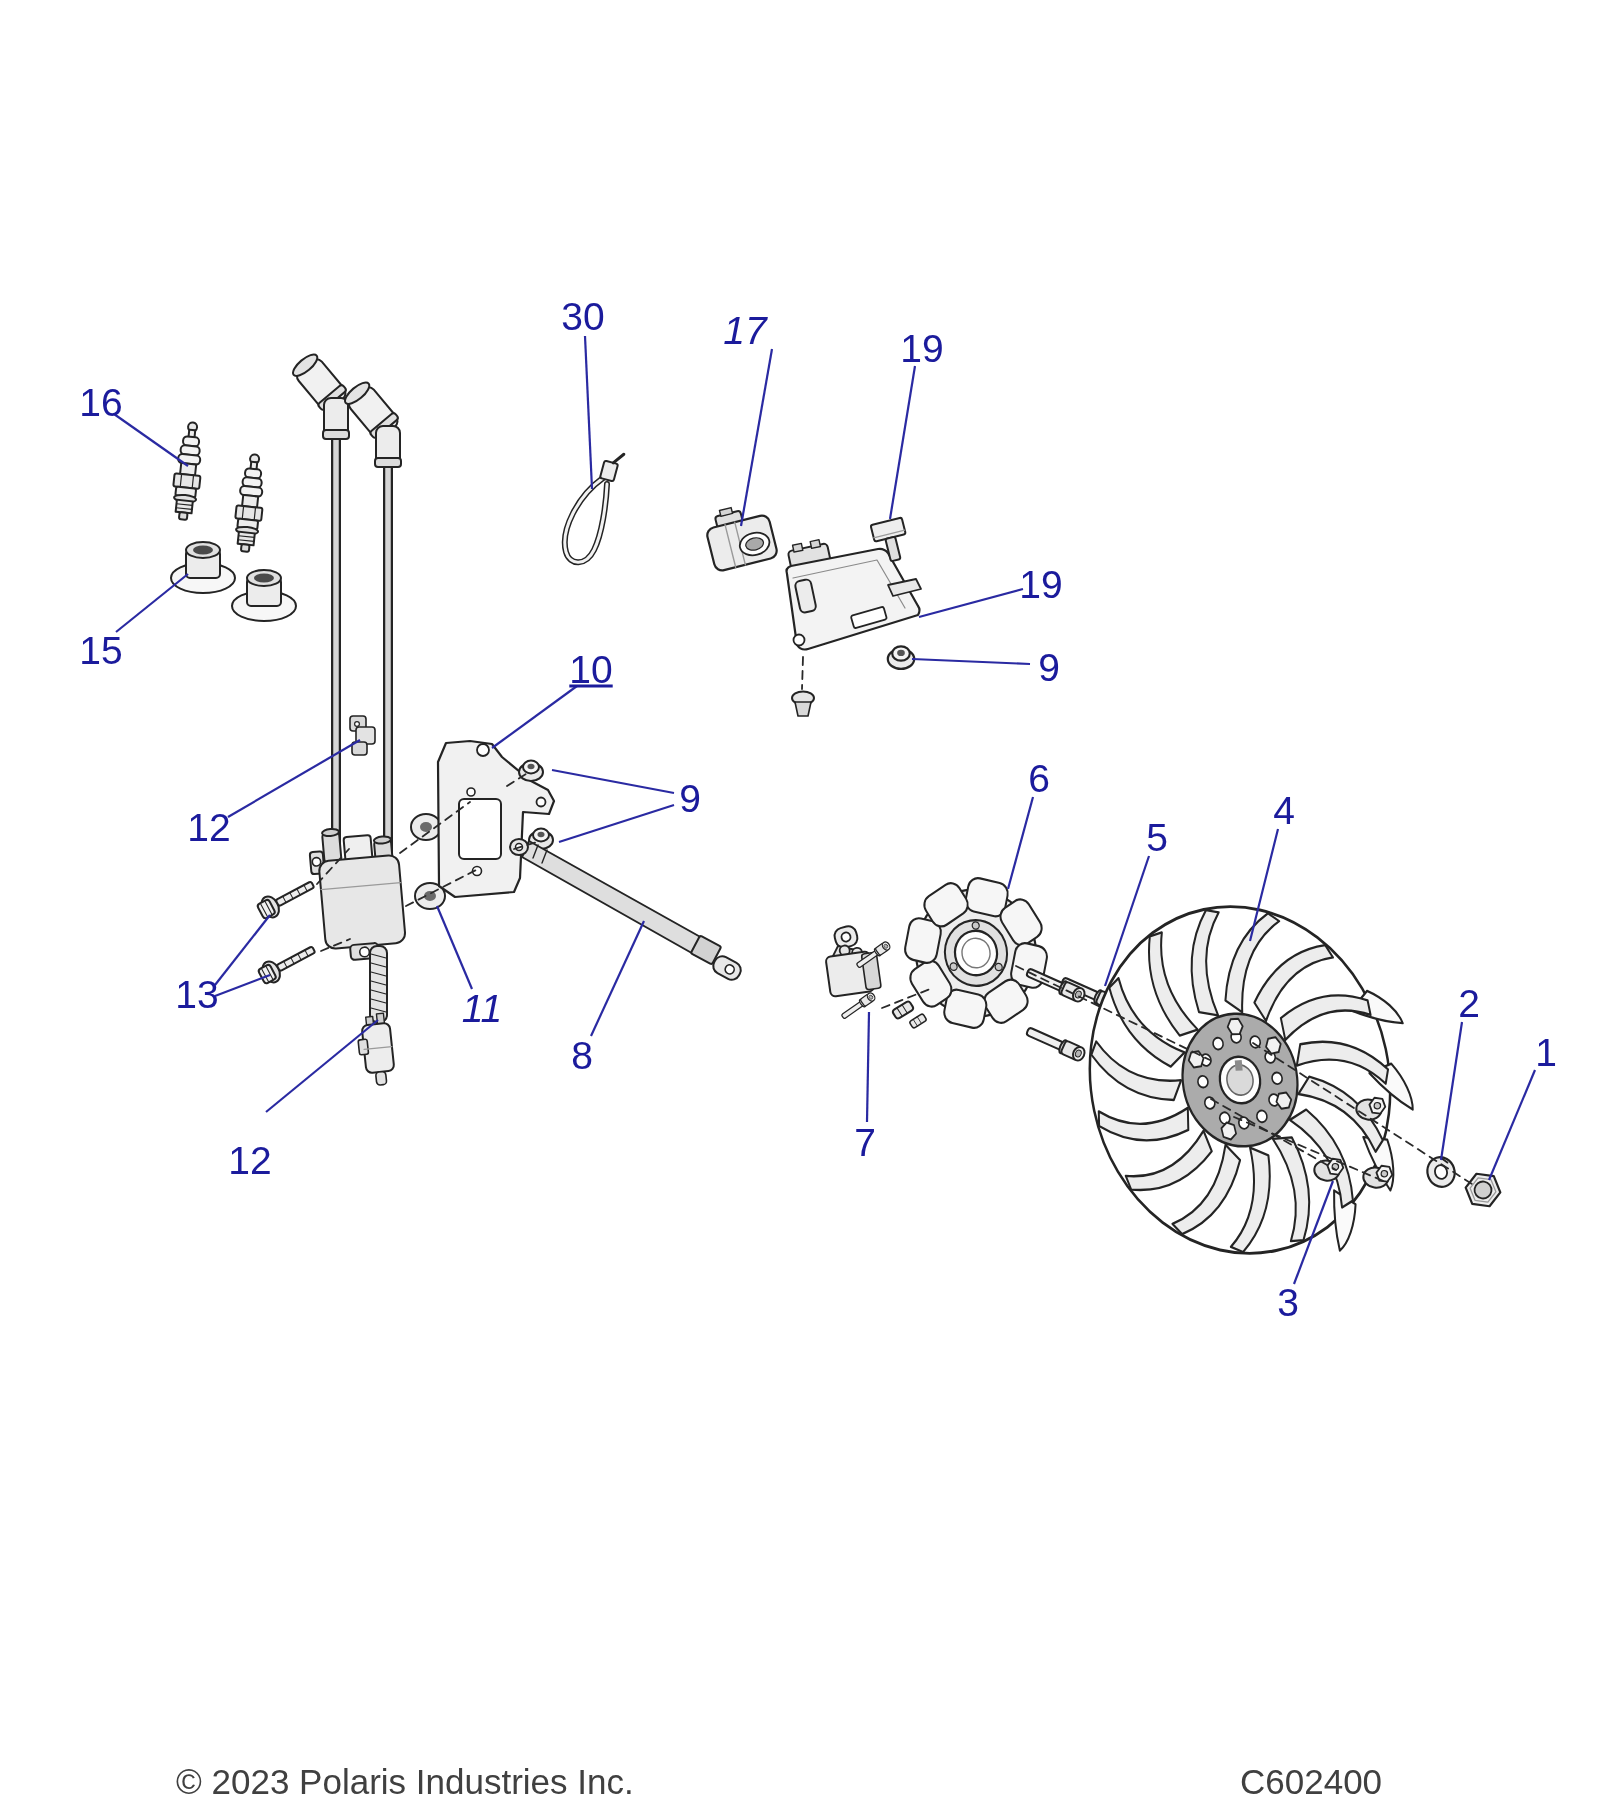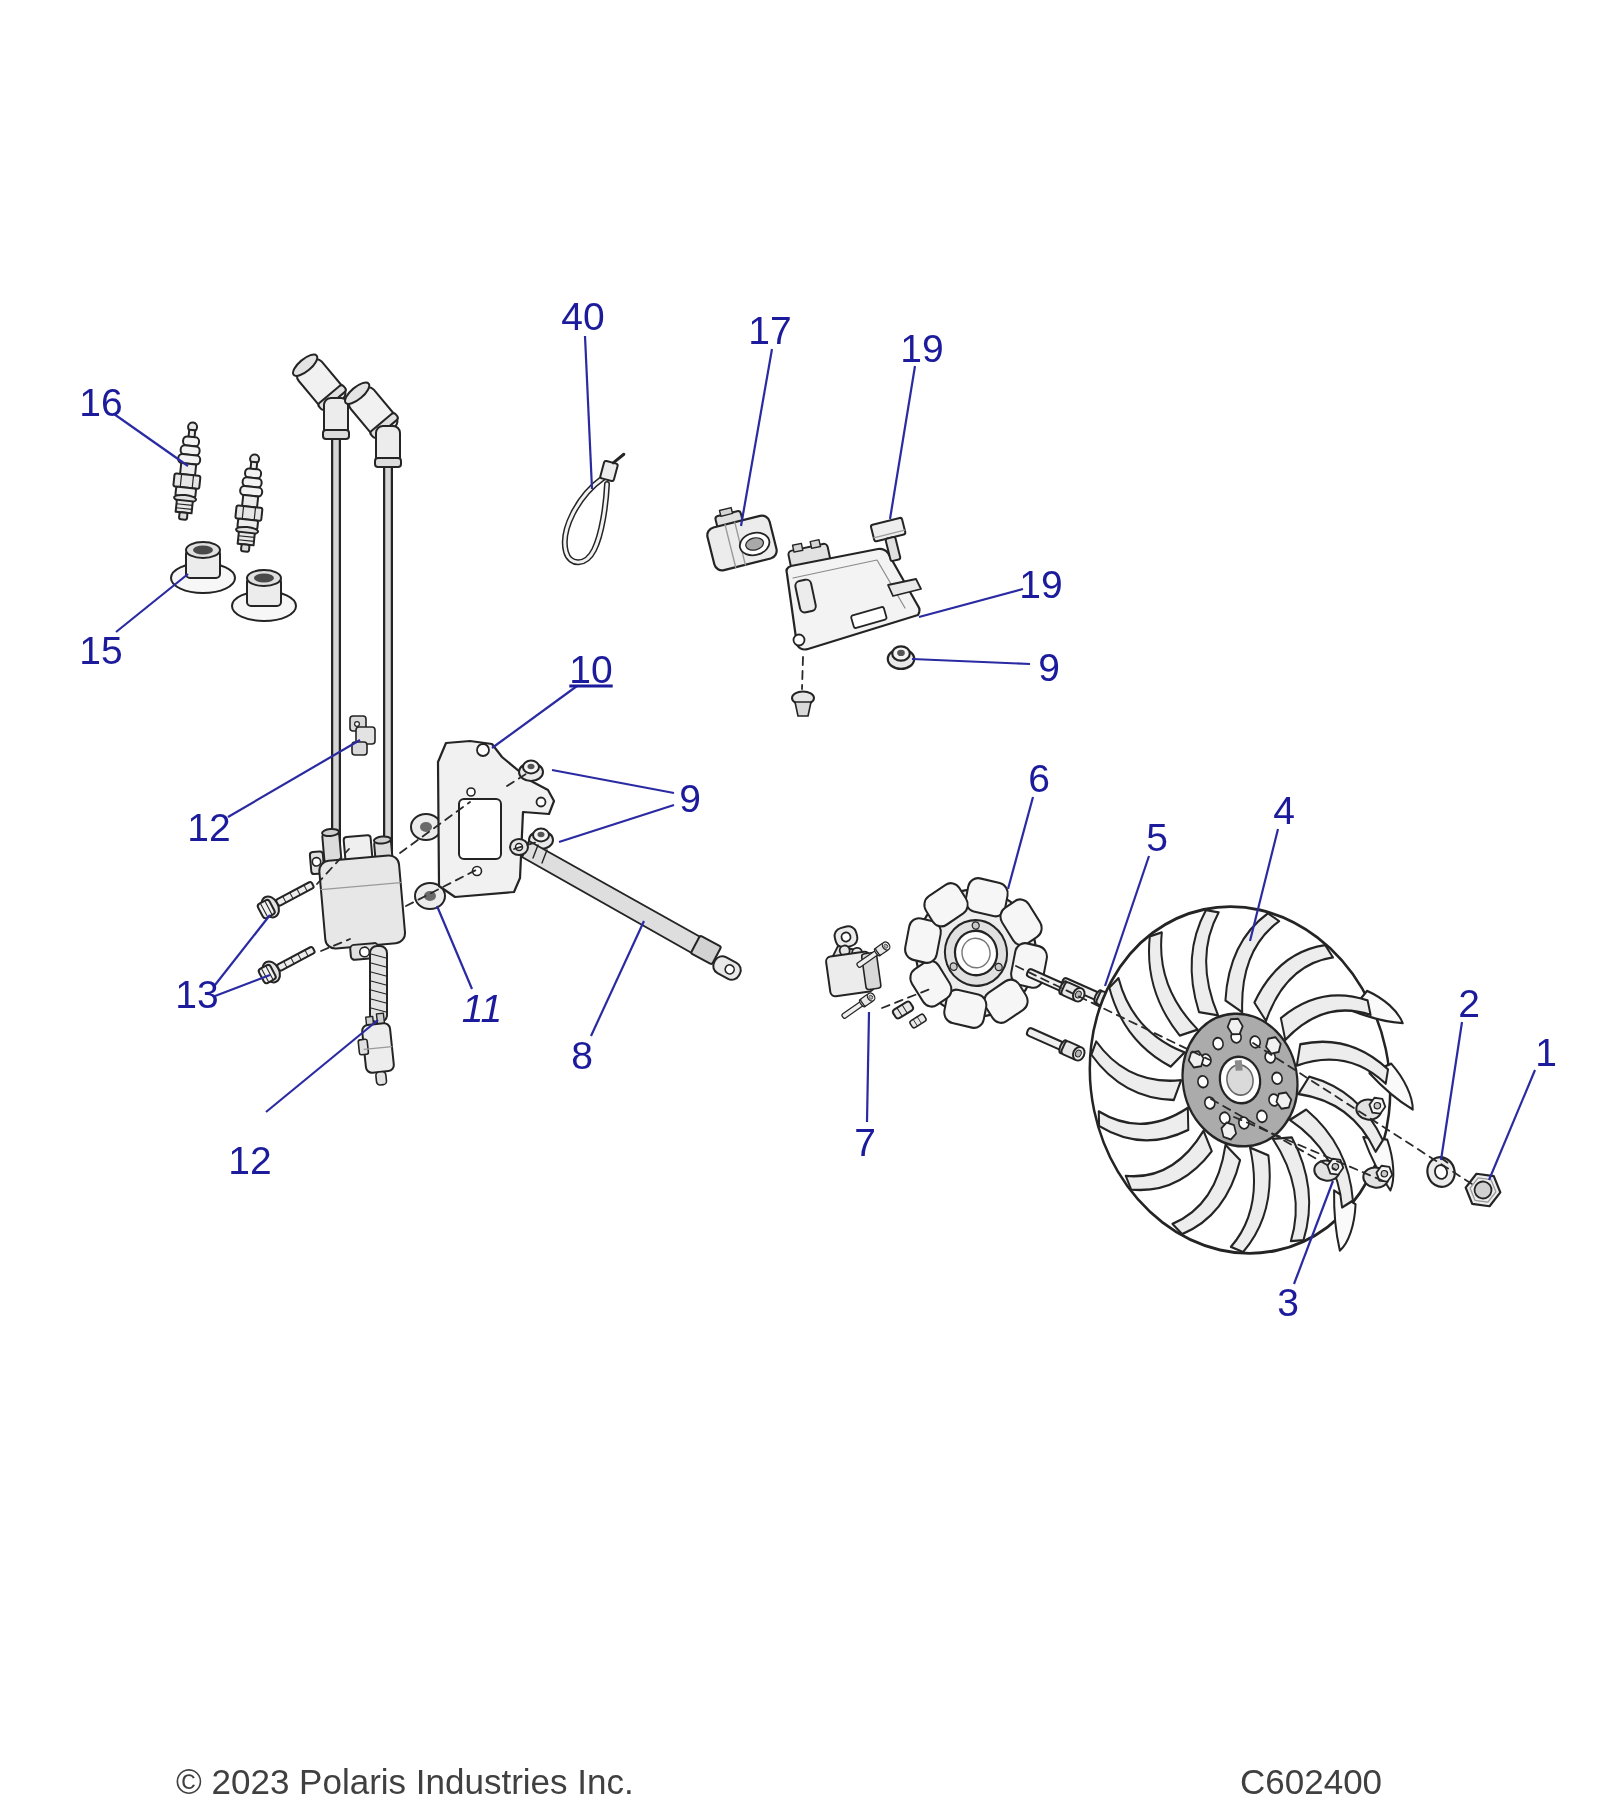--- a/index.html
+++ b/index.html
@@ -433,21 +433,21 @@
       <div class="callout" style="left: 582px; top: 1055px;">8</div>
       <div class="callout" style="left: 690px; top: 798px;">9</div>
       <div class="callout" style="left: 1049px; top: 667px;">9</div>
       <div class="callout" style="left: 591px; top: 669px; text-decoration: underline;">10</div>
       <div class="callout" style="left: 482px; top: 1008px; font-style: italic;">11</div>
       <div class="callout" style="left: 250px; top: 1128px; margin-top: 32px;">12</div>
       <div class="callout" style="left: 197px; top: 994px; text-align: right;">13</div>
       <div class="callout" style="left: 209px; top: 827px;">12</div>
       <div class="callout" style="left: 101px; top: 650px; text-align: center;">15</div>
       <div class="callout" style="left: 101px; top: 402px;">16</div>
-      <div class="callout" style="left: 770px; top: 330px;">17</div>
+      <div class="callout" style="left: 745px; top: 330px; font-style: italic;">17</div>
       <div class="callout" style="left: 922px; top: 348px;">19</div>
       <div class="callout" style="left: 1041px; top: 584px;">19</div>
-      <div class="callout" style="left: 583px; top: 316px;">40</div>
+      <div class="callout" style="left: 583px; top: 316px;">30</div>
     </div>
 
   <div class="footer-text" id="copyright">© 2023 Polaris Industries Inc.</div>
   <div class="footer-text" id="partcode">C602400</div>
 </div>
 
 </body></html>

